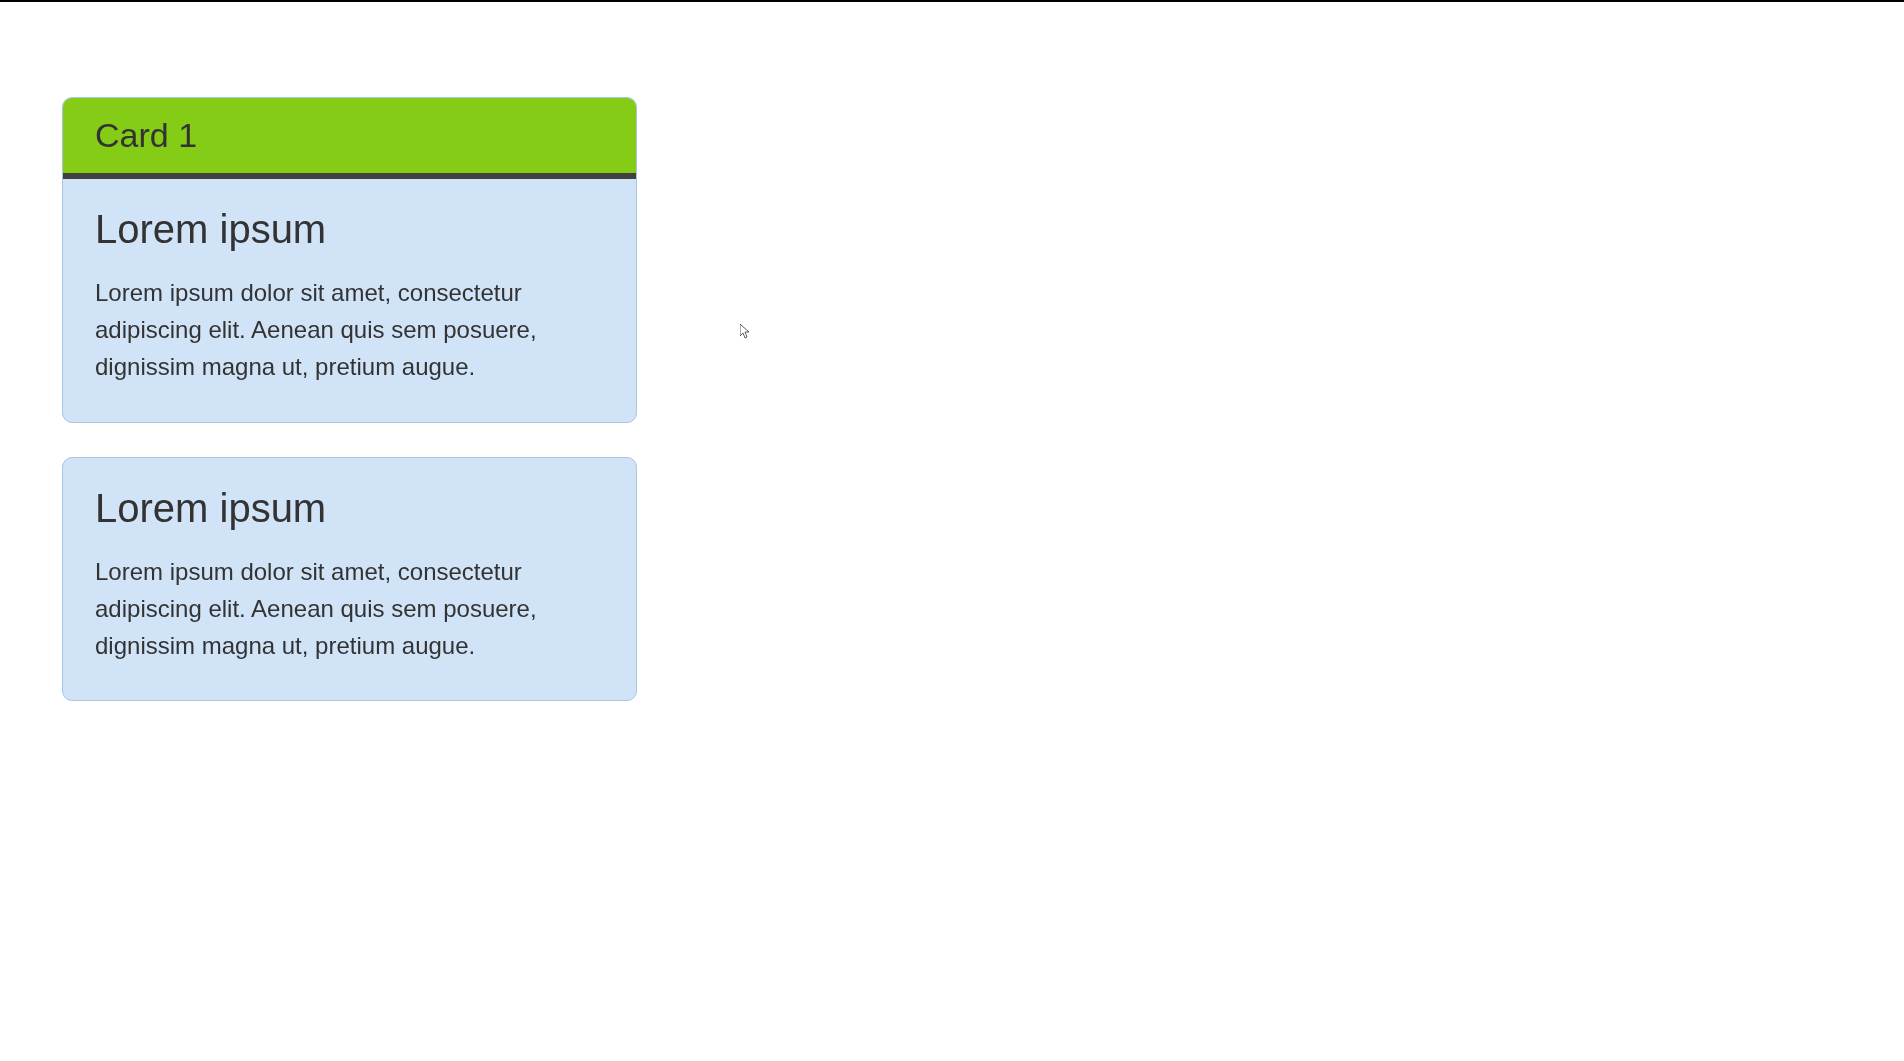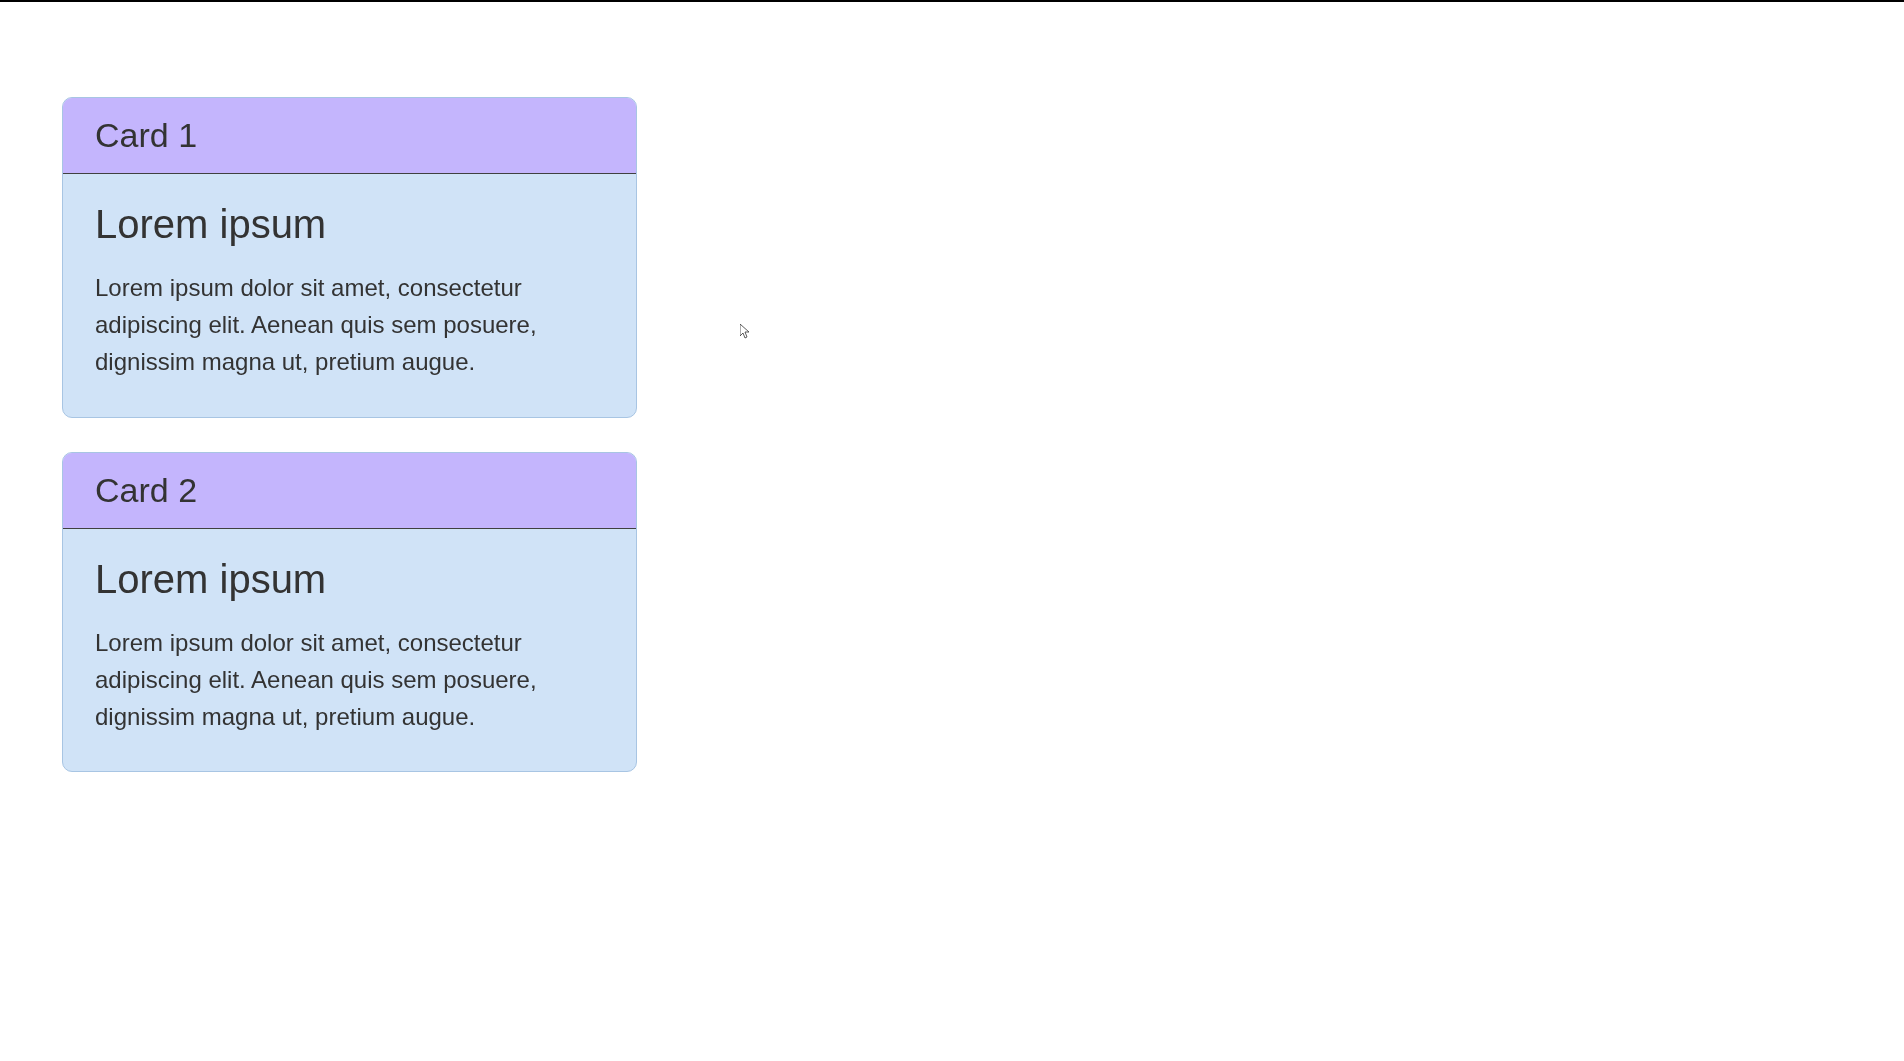--- a/index.html
+++ b/index.html
@@ -24,23 +24,23 @@
     .card {
       width: 575px;
       background: #d0e3f7;
       border: 1px solid #a8c5e3;
       border-radius: 10px;
       margin-bottom: 34px;
       overflow: hidden;
     }
     
     .card-header {
-      background: #c4b5fd;
+      background: #84cc16;
       padding: 18px 32px;
-      border-bottom: 1px solid #404040;
+      border-bottom: 6px solid #404040;
     }
     
     .card-header-title {
       font-size: 34px;
       font-weight: 400;
       color: #333333;
     }
     
     .card-body {
       padding: 28px 40px 36px 32px;
@@ -82,23 +82,20 @@
     <div class="card-header">
       <div class="card-header-title">Card 1</div>
     </div>
     <div class="card-body">
       <div class="card-body-title">Lorem ipsum</div>
       <div class="card-body-text">Lorem ipsum dolor sit amet, consectetur adipiscing elit. Aenean quis sem posuere, dignissim magna ut, pretium augue.</div>
     </div>
   </div>
 
   <div class="card">
-    <div class="card-header">
-      <div class="card-header-title">Card 2</div>
-    </div>
     <div class="card-body">
       <div class="card-body-title">Lorem ipsum</div>
       <div class="card-body-text">Lorem ipsum dolor sit amet, consectetur adipiscing elit. Aenean quis sem posuere, dignissim magna ut, pretium augue.</div>
     </div>
   </div>
 </div>
 
 <div class="cursor">
   <svg viewBox="0 0 12 16" xmlns="http://www.w3.org/2000/svg">
     <path d="M0 0 L0 12 L3 9 L5 14 L7 13 L5 8 L9 8 Z" fill="none" stroke="#333" stroke-width="0.8"></path>

